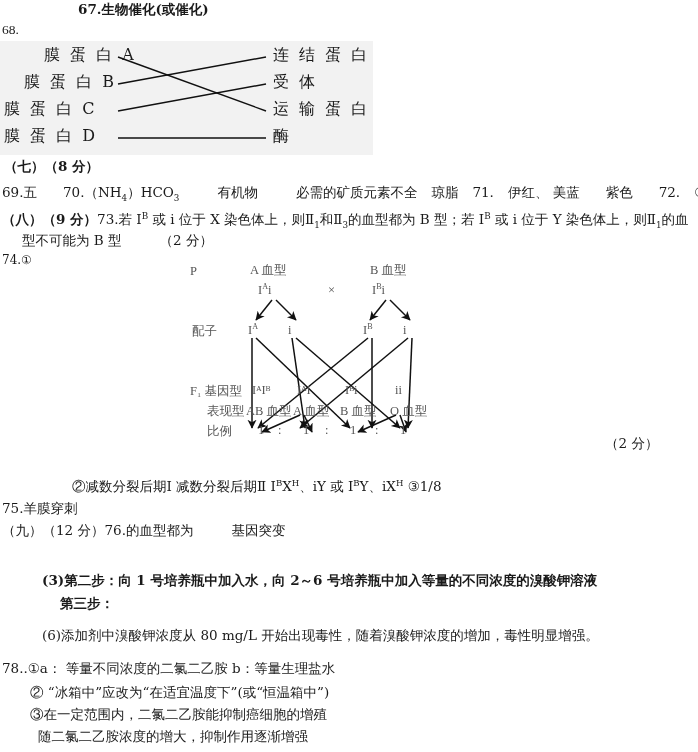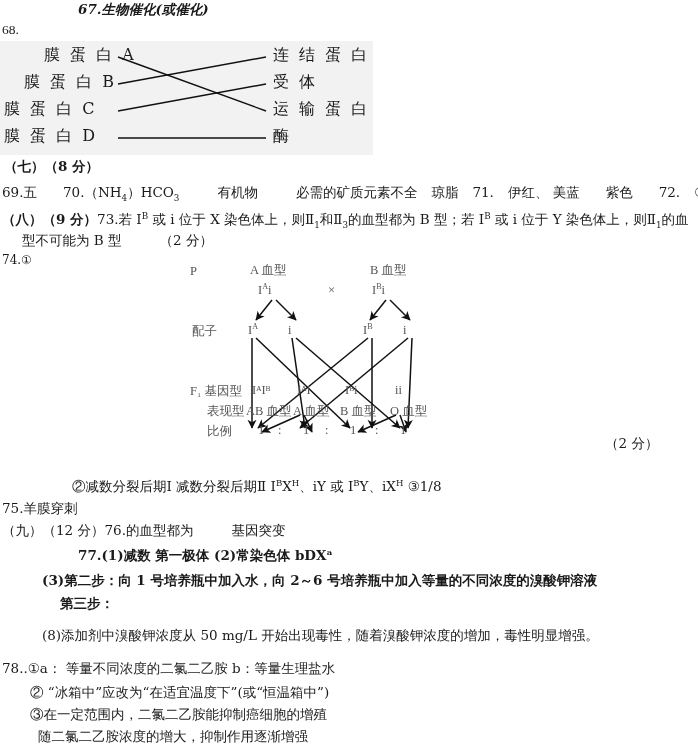--- a/index.html
+++ b/index.html
@@ -26,21 +26,21 @@
   
   .t   { font-size: 13.5px; line-height: 1.15; white-space: nowrap; }
   .tb  { font-weight: bold; }
   .cjk { font-family: "DejaVu Serif", "Liberation Serif", serif; }
 
   sup, sub { font-size: 0.65em; line-height: 0; }
   sup { vertical-align: super; }
   sub { vertical-align: sub; }
 
   
-  #q67 { left: 78px; top: 2px; font-size: 13.5px; font-weight: bold; font-style: italic; }
+  #q67 { left: 78px; top: 2px; font-size: 13.5px; font-weight: bold; }
 
   
   #q68-label { left: 2px; top: 22px; font-size: 13.5px; }
 
   
   #match-box {
     left: 0px; top: 41px;
     width: 373px; height: 114px;
     background: #f2f2f2;
   }
@@ -227,23 +227,22 @@
   <div class="abs t cjk" id="score74">（2 分）</div>
 
   <div class="abs t cjk" id="line74b">②减数分裂后期Ⅰ    减数分裂后期Ⅱ     IᴮXᴴ、iY 或 IᴮY、iXᴴ        ③1/8</div>
 
   <div class="abs t cjk" id="q75">75.羊膜穿刺</div>
 
   <div class="abs t cjk" id="sec9-head">
     <span>（九）（12 分）</span><span>76.</span><span>的血型都为</span><span class="gap3"></span><span>基因突变</span>
   </div>
 
-  <div class="abs t cjk" id="q77">77.(1)减数    第一极体      (2)常染色体    bDXᵃ</div>
   <div class="abs t cjk" id="q77b">(3)第二步：向 1 号培养瓶中加入水，向 2～6 号培养瓶中加入等量的不同浓度的溴酸钾溶液</div>
   <div class="abs t cjk" id="q77c">第三步：</div>
-  <div class="abs t cjk" id="q77d">(8)添加剂中溴酸钾浓度从 50 mg/L 开始出现毒性，随着溴酸钾浓度的增加，毒性明显增强。</div>
+  <div class="abs t cjk" id="q77d">(6)添加剂中溴酸钾浓度从 80 mg/L 开始出现毒性，随着溴酸钾浓度的增加，毒性明显增强。</div>
 
   <div class="abs t cjk" id="q78a">78..①a：    等量不同浓度的二氯二乙胺        b：等量生理盐水</div>
   <div class="abs t cjk" id="q78b">②  “冰箱中”应改为“在适宜温度下”(或“恒温箱中”)</div>
   <div class="abs t cjk" id="q78c">③在一定范围内，二氯二乙胺能抑制癌细胞的增殖</div>
   <div class="abs t cjk" id="q78d">随二氯二乙胺浓度的增大，抑制作用逐渐增强</div>
 
 </div>
 
 </body></html>

